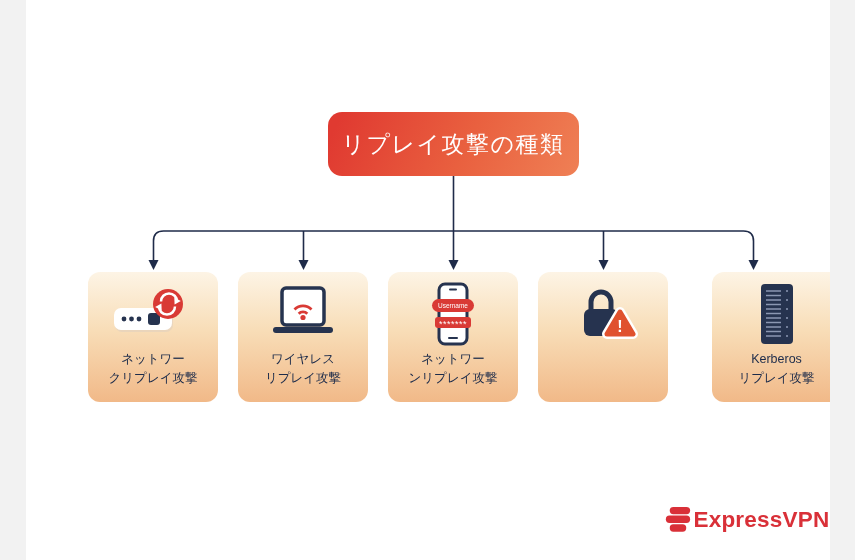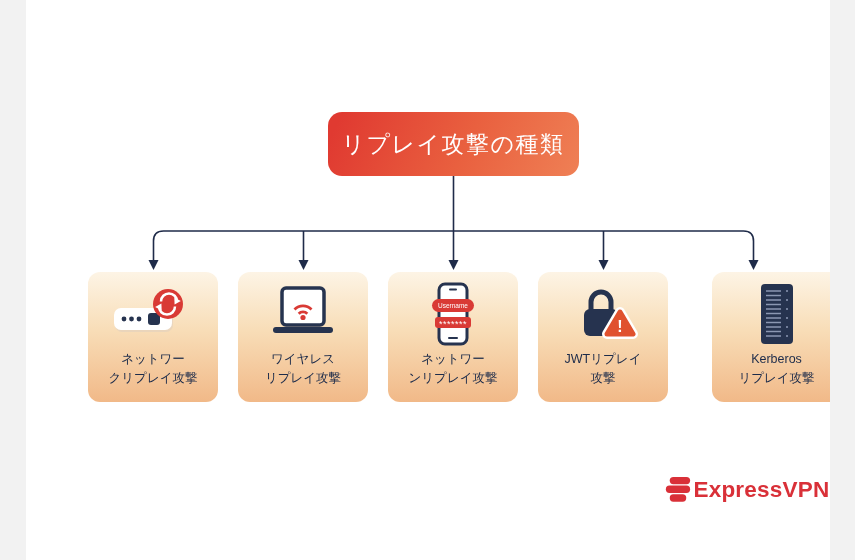--- a/index.html
+++ b/index.html
@@ -21,21 +21,21 @@
     background:linear-gradient(180deg,#fdf4e5 0%,#f8ddb7 45%,#f1b988 100%);
     display:flex; flex-direction:column; align-items:center;
   }
   .card .icon { margin-top:10px; height:64px; display:flex; align-items:center; justify-content:center; }
   .card .label {
     margin-top:4px; font-size:12.5px; color:#1c2b4a; text-align:center;
     line-height:1.5; font-weight:500;
   }
   .c0 { left:62.5px; } .c1 { left:212.5px; } .c2 { left:362.5px; }
   .c3 { left:512.5px; } .c4 { left:686px; }
-  .logo { position:absolute; left:635px; top:473px; display:flex; align-items:center; }
+  .logo { position:absolute; left:635px; top:503px; display:flex; align-items:center; }
   .logo-text { color:#d93038; font-size:22.5px; font-weight:700; letter-spacing:0.2px; }
 </style>
 </head>
 <body>
 
 <div class="canvas">
 
   <div class="title-box">
     <span>リプレイ攻撃の種類</span>
   </div>
@@ -121,24 +121,20 @@
   <div class="card c3">
     <span class="icon">
       <svg width="90" height="64" viewBox="0 0 90 64">
         <path d="M33 28 v-8 a10 10 0 0 1 20 0 v8" stroke="#26334f" stroke-width="5" fill="none"></path>
         <rect x="26" y="27" width="34" height="27" rx="6" fill="#26334f"></rect>
         <path d="M62 30 L75 52 L49 52 Z" fill="none" stroke="#ffffff" stroke-width="10" stroke-linejoin="round"></path>
         <path d="M62 30 L75 52 L49 52 Z" fill="#e0512e" stroke="#e0512e" stroke-width="5" stroke-linejoin="round"></path>
         <text x="62" y="50" font-size="16" font-weight="bold" fill="#ffffff" text-anchor="middle" font-family="Liberation Sans, sans-serif">!</text>
       </svg>
     </span>
-    <div class="label">
-      <div>JWTリプレイ</div>
-      <div>攻撃</div>
-    </div>
   </div>
 
   <div class="card c4">
     <span class="icon">
       <svg width="90" height="64" viewBox="0 0 90 64">
         <rect x="29" y="2" width="32" height="60" rx="4" fill="#26334f"></rect>
         <g stroke="#8b97b2" stroke-width="1.5">
           <line x1="34" y1="9" x2="49" y2="9"></line>  
             <line x1="34" y1="13.5" x2="49" y2="13.5"></line>
           <line x1="34" y1="18" x2="49" y2="18"></line> 

